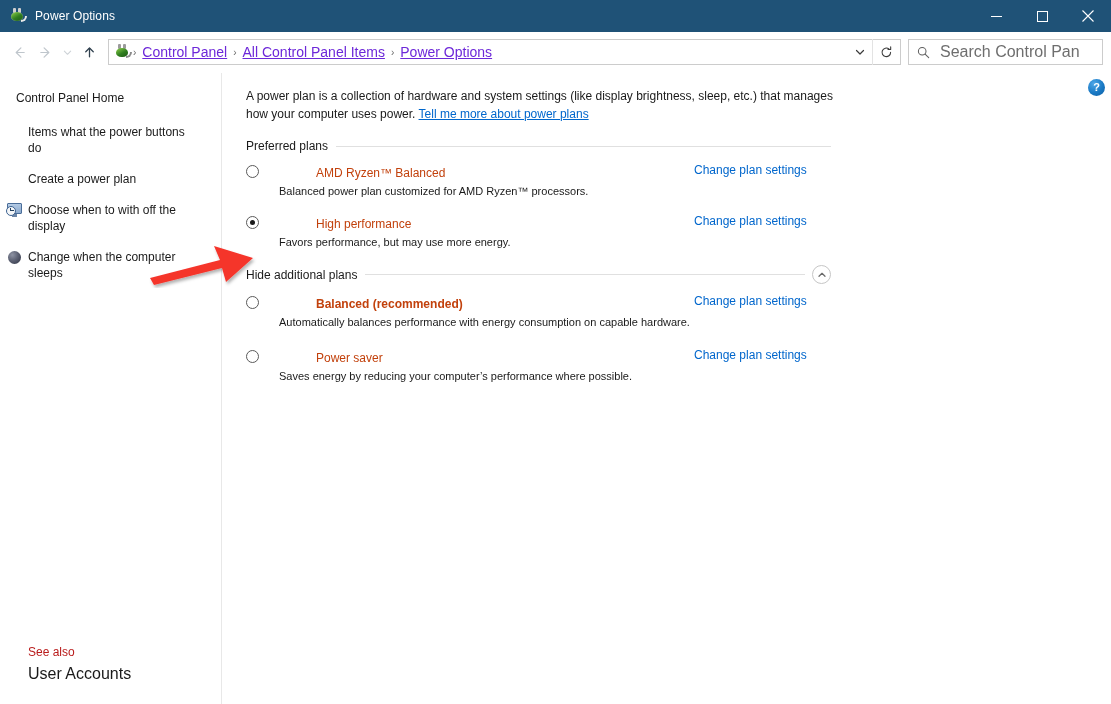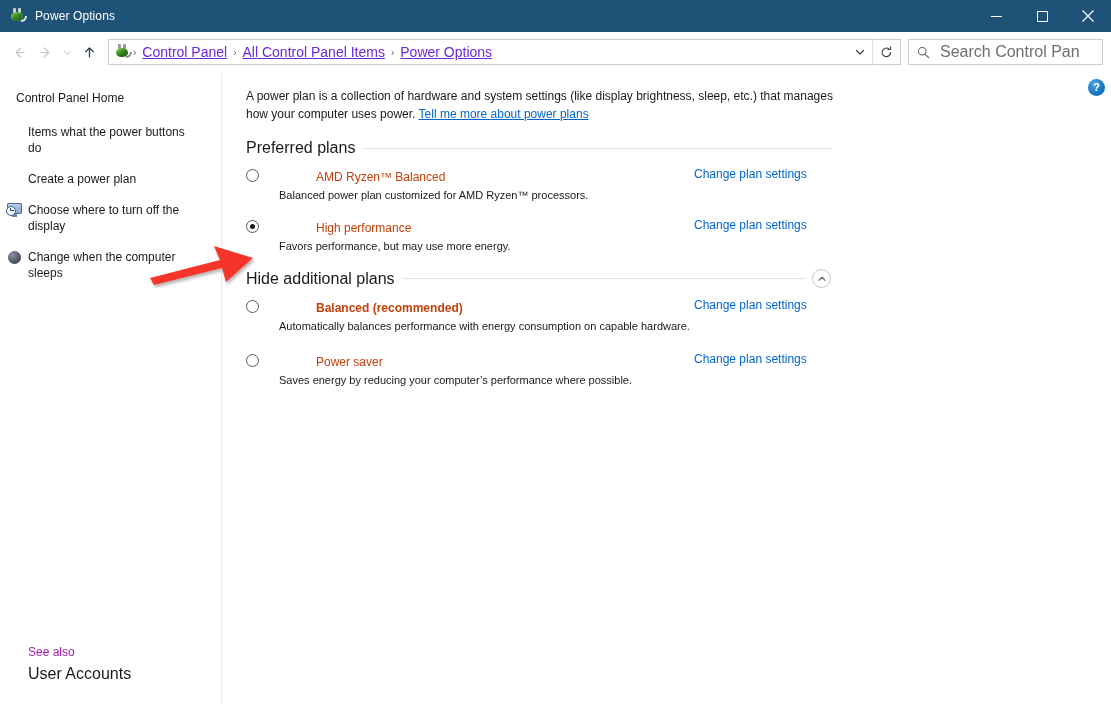--- a/index.html
+++ b/index.html
@@ -274,21 +274,21 @@
     border-radius: 50%;
     background: radial-gradient(circle at 33% 30%, #8e93a3 0%, #5d6274 45%, #2c3040 100%);
   }
 
   #seealso-wrap {
     margin-top: auto;
     padding-bottom: 18px;
   }
   #seealso-title {
     font-size: 12px;
-    color: #a21caf;
+    color: #b91c1c;
     padding: 0 12px 3px 28px;
   }
   .seealso-link {
     font-size: 16px;
     color: #1a1a1a;
     padding: 3px 12px 3px 28px;
     cursor: default;
   }
 
   
@@ -319,21 +319,21 @@
   }
 
   
   .group-head {
     display: flex;
     align-items: center;
     margin-bottom: 10px;
     max-width: 585px;
   }
   .group-head .label {
-    font-size: 16px;
+    font-size: 12px;
     color: #1a1a1a;
     white-space: nowrap;
     padding-right: 8px;
   }
   .group-head .rule {
     flex: 1 1 auto;
     height: 1px;
     background: #e0e0e0;
   }
   .group-head .chev-btn {
@@ -542,21 +542,21 @@
       </div>
 
       <div class="side-link gap">
         <span class="side-ico ico-display">
           <span class="screen"></span>
           <span class="stand"></span>
           <span class="clock"></span>
           <span class="hand-h"></span>
           <span class="hand-m"></span>
         </span>
-        <span>Choose where to turn off the display</span>
+        <span>Choose when to with off the display</span>
       </div>
 
       <div class="side-link gap">
         <span class="side-ico ico-sleep">
           <span class="moon"></span>
         </span>
         <span>Change when the computer sleeps</span>
       </div>
 
       <div id="seealso-wrap">

